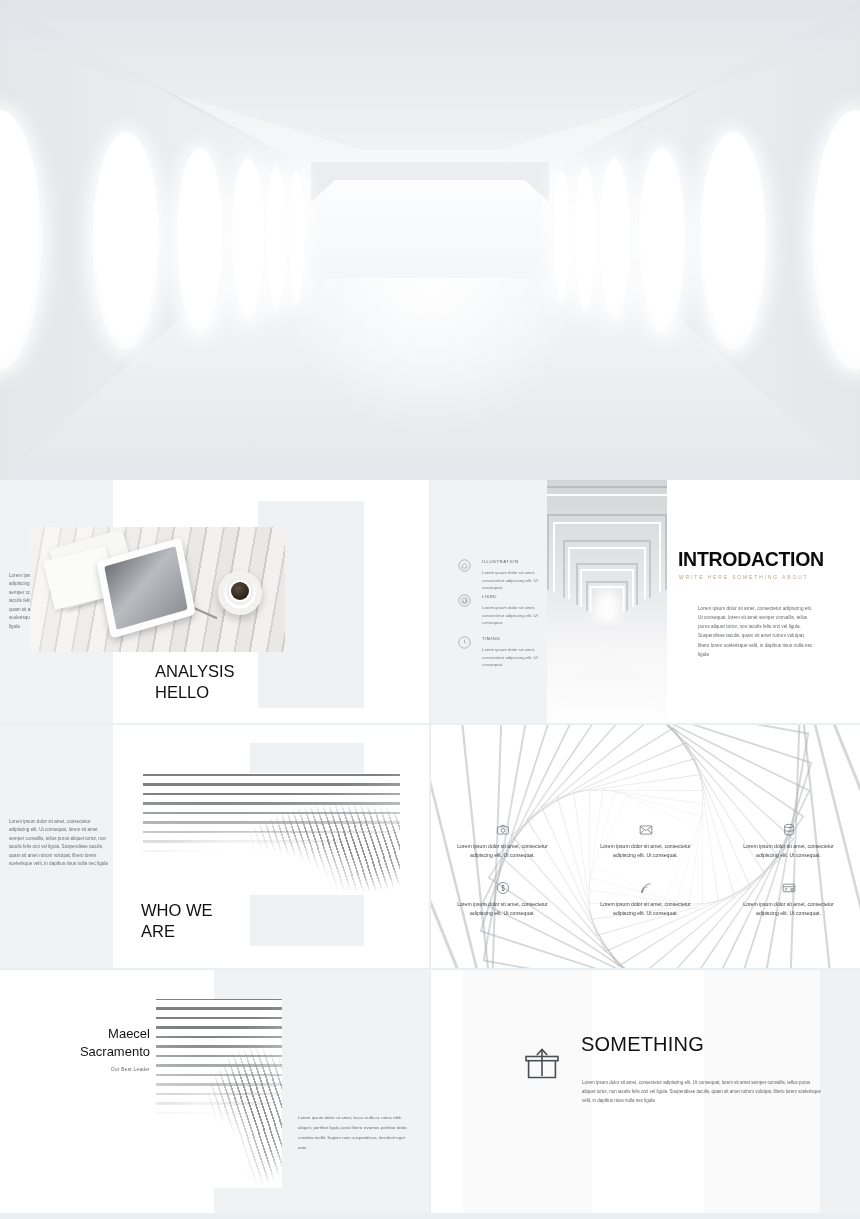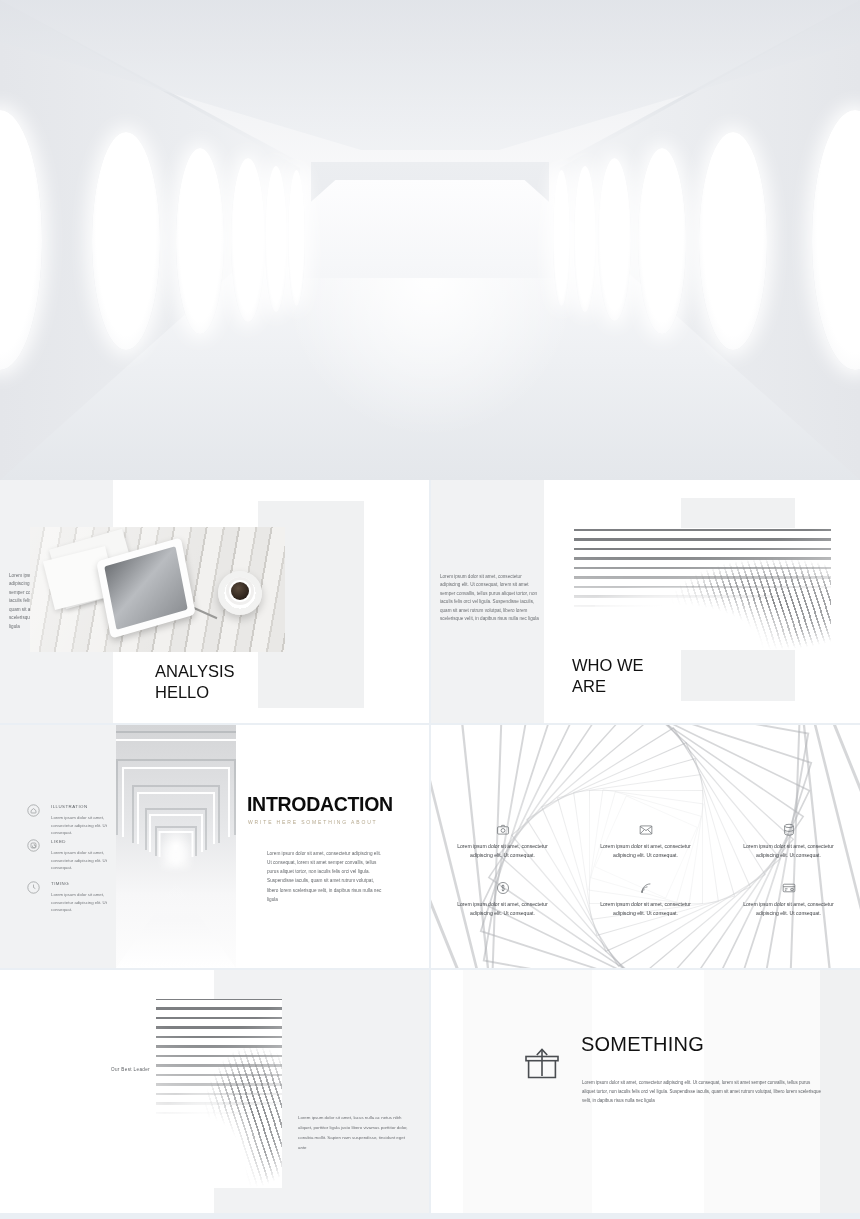--- a/index.html
+++ b/index.html
@@ -303,36 +303,20 @@
       <div class="photo">
         <div class="papers"></div>
         <div class="papers2"></div>
         <div class="pen"></div>
         <div class="tablet"></div>
         <div class="cup"></div>
       </div>
       <div class="caption">
         <div>ANALYSIS</div>
         <div>HELLO</div>
-      </div>
-    </div>
-
-    <div class="slide s3">
-      <div class="leftband">
-        <p>Lorem ipsum dolor sit amet, consectetur adipiscing elit. Ut consequat, lorem sit amet semper convallis, tellus purus aliquet tortor, non iaculis felis orci vel ligula. Suspendisse iaculis, quam sit amet rutrum volutpat, libero lorem scelerisque velit, in dapibus risus nulla nec ligula</p>
-      </div>
-      <div class="backrect"></div>
-      <div class="wavepic pic">
-        <div class="lines"></div>
-          <div class="lines2"></div>
-          <div class="glow"></div>
-      </div>
-      <div class="caption">
-        <div>WHO WE</div>
-        <div>ARE</div>
       </div>
     </div>
 
     <div class="slide s2">
       <div class="leftband"></div>
 
       <div class="feat" style="top:78px;">
         <span class="ic">
           <svg viewBox="0 0 24 24" fill="none" stroke="currentColor" stroke-width="1.4">
               <circle cx="12" cy="12" r="10.5"></circle>
@@ -377,20 +361,36 @@
         <div class="chev" style="top:89px;  width:54px;  height:38px;"></div>
         <div class="shadow" style="top:101px; width:42px;  height:30px;"></div>
         <div class="chev" style="top:106px; width:35px;  height:26px;"></div>
         <div class="core"></div>
         <div class="fl"></div>
       </div>
 
       <div class="title">INTRODACTION</div>
       <div class="subtitle" style="color:#b5a88e;">WRITE HERE SOMETHING  ABOUT</div>
       <div class="body">Lorem ipsum dolor sit amet, consectetur adipiscing elit. Ut consequat, lorem sit amet semper convallis, tellus purus aliquet tortor, non iaculis felis orci vel ligula. Suspendisse iaculis, quam sit amet rutrum volutpat, libero lorem scelerisque velit, in dapibus risus nulla nec ligula</div>
+    </div>
+
+    <div class="slide s3">
+      <div class="leftband">
+        <p>Lorem ipsum dolor sit amet, consectetur adipiscing elit. Ut consequat, lorem sit amet semper convallis, tellus purus aliquet tortor, non iaculis felis orci vel ligula. Suspendisse iaculis, quam sit amet rutrum volutpat, libero lorem scelerisque velit, in dapibus risus nulla nec ligula</p>
+      </div>
+      <div class="backrect"></div>
+      <div class="wavepic pic">
+        <div class="lines"></div>
+          <div class="lines2"></div>
+          <div class="glow"></div>
+      </div>
+      <div class="caption">
+        <div>WHO WE</div>
+        <div>ARE</div>
+      </div>
     </div>
 
     <div class="slide s4">
       <div class="bg">
         <div class="sp" style="transform:rotate(2deg)  scale(1.00)"></div>
         <div class="sp" style="transform:rotate(10deg) scale(.94)"></div>
         <div class="sp" style="transform:rotate(18deg) scale(.88)"></div>
         <div class="sp" style="transform:rotate(26deg) scale(.82)"></div>
         <div class="sp" style="transform:rotate(34deg) scale(.76)"></div>
         <div class="sp" style="transform:rotate(42deg) scale(.70)"></div>
@@ -473,20 +473,24 @@
                 </svg>
             </span>
             <p>Lorem ipsum dolor sit amet, consectetur adipiscing elit. Ut consequat.</p>
           </div>
         </div>
       </div>
     </div>
 
     <div class="slide s5">
       <div class="rightband"></div>
+      <div class="name">
+        <div>Maecel</div>
+        <div>Sacramento</div>
+      </div>
       <div class="role">Our Best Leader</div>
       <div class="wavepic pic">
         <div class="lines"></div>
           <div class="lines2"></div>
           <div class="glow"></div>
       </div>
       <div class="body">Lorem ipsum dolor sit amet, lacus nulla ac netus nibh aliquet, porttitor ligula justo libero vivamus porttitor dolor, conubia mollit. Sapien nam suspendisse, tincidunt eget ante</div>
     </div>
 
     <div class="slide s6">

